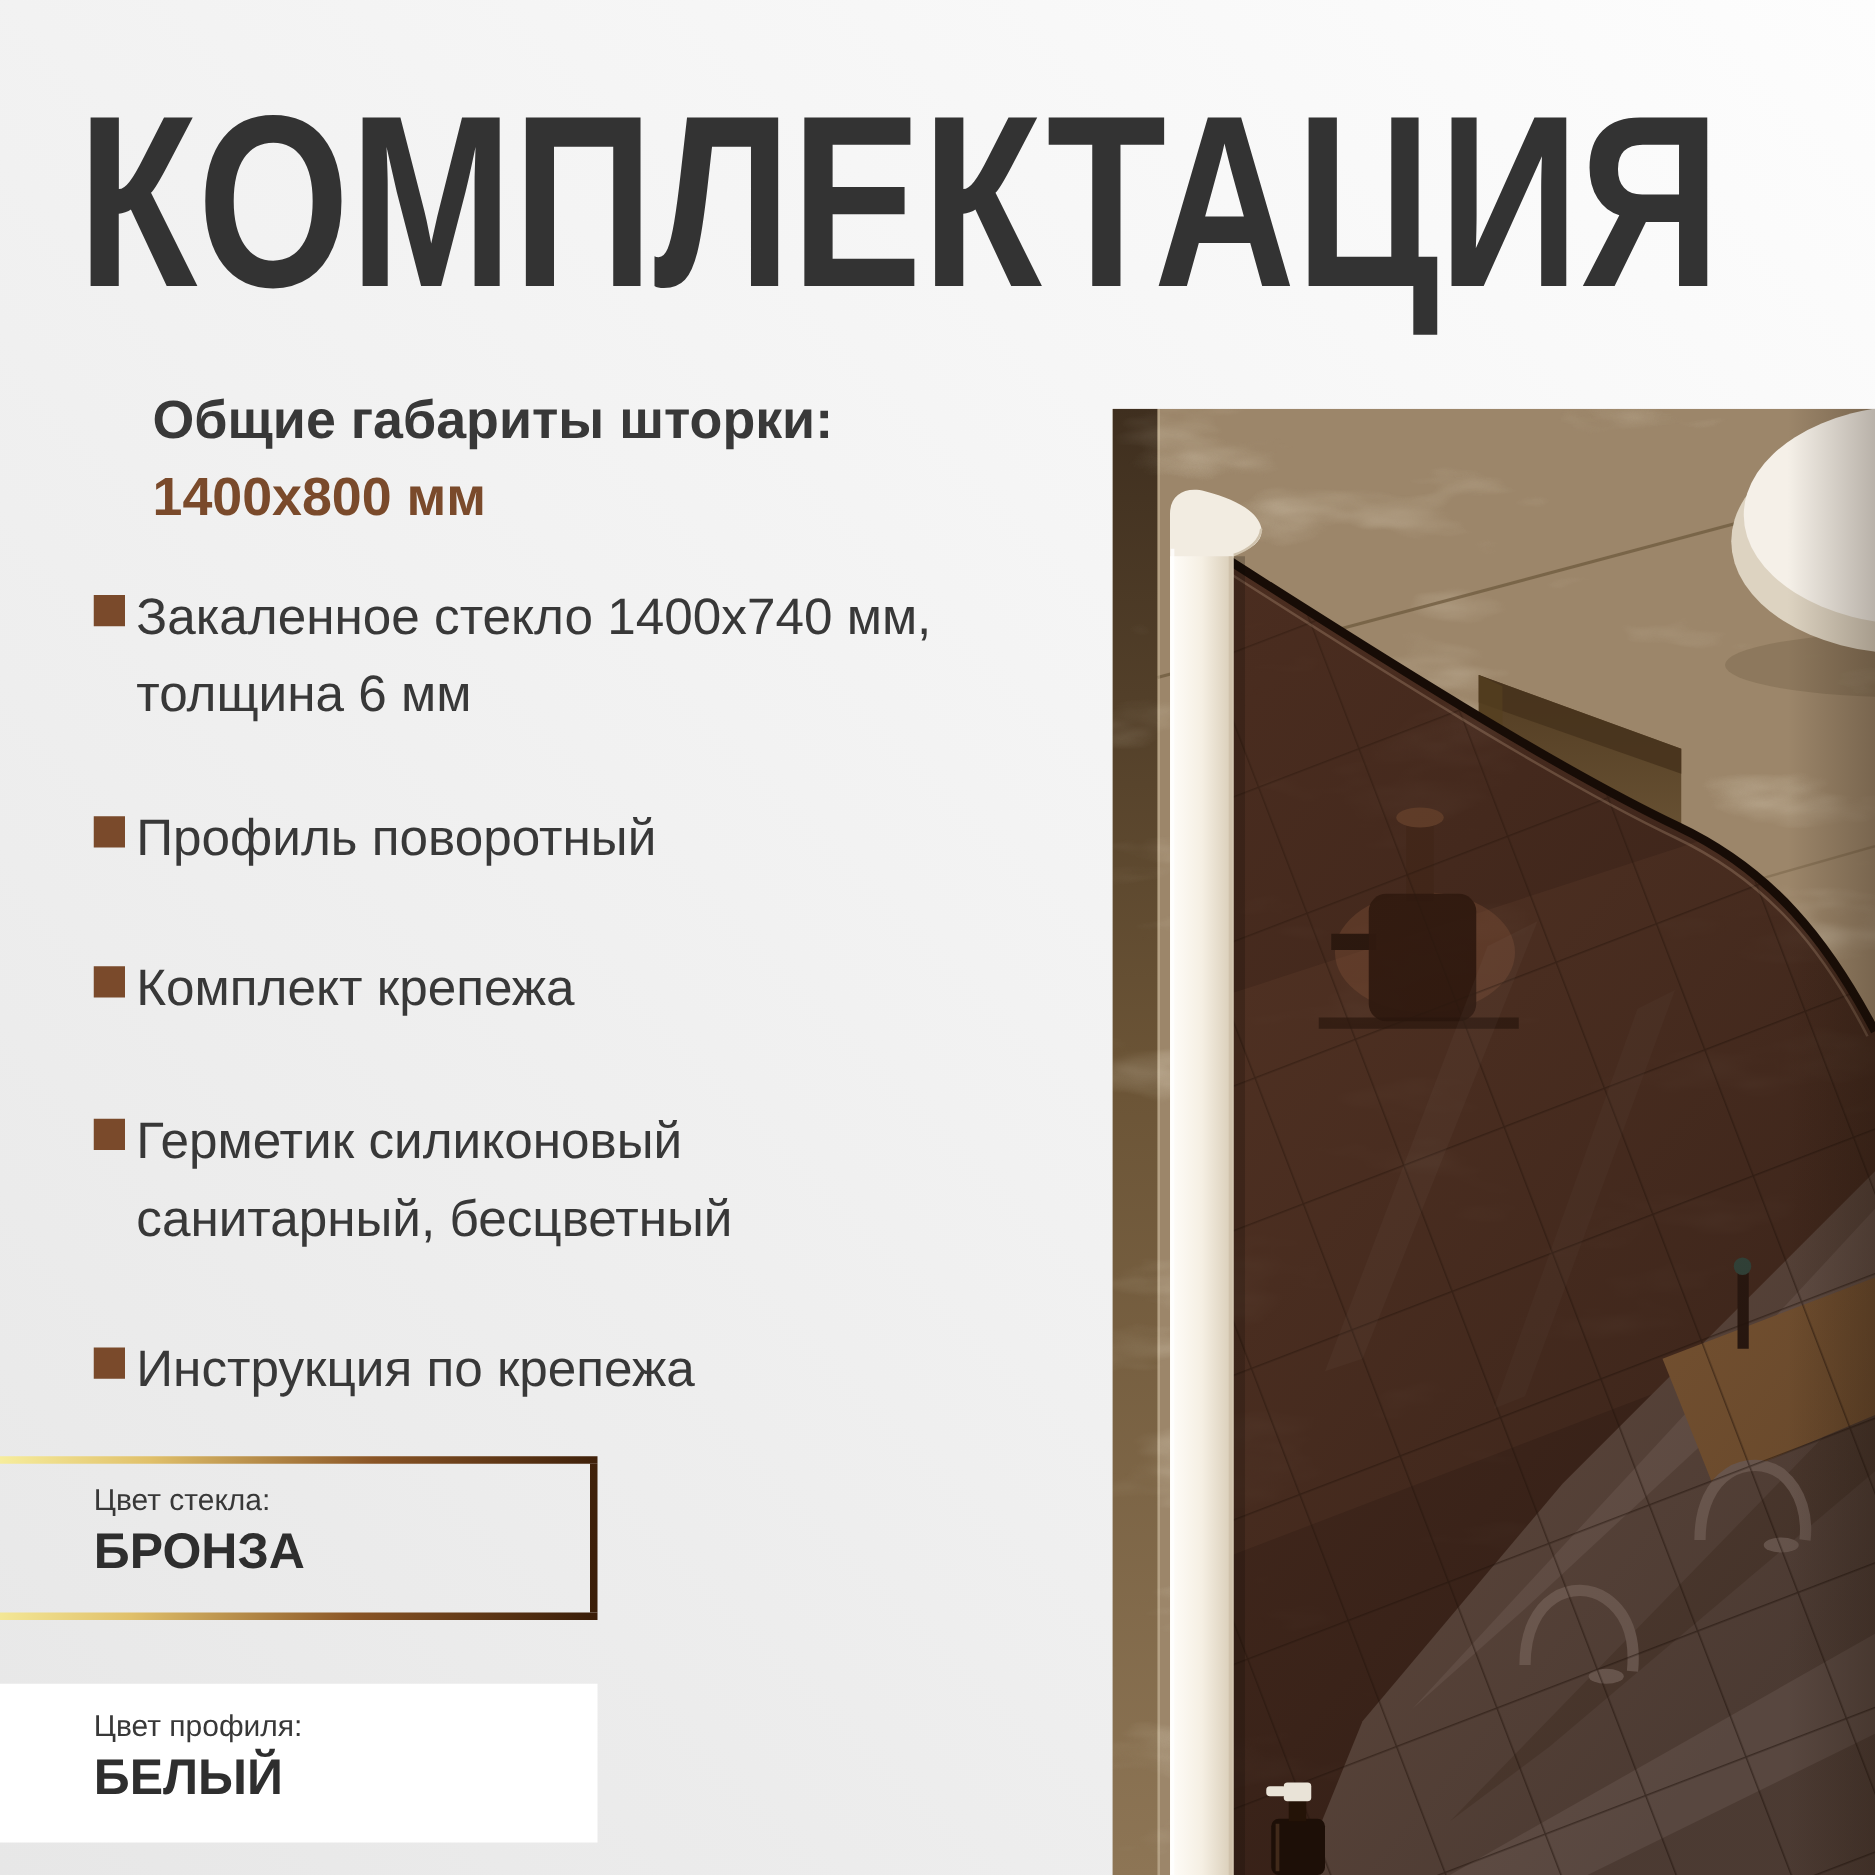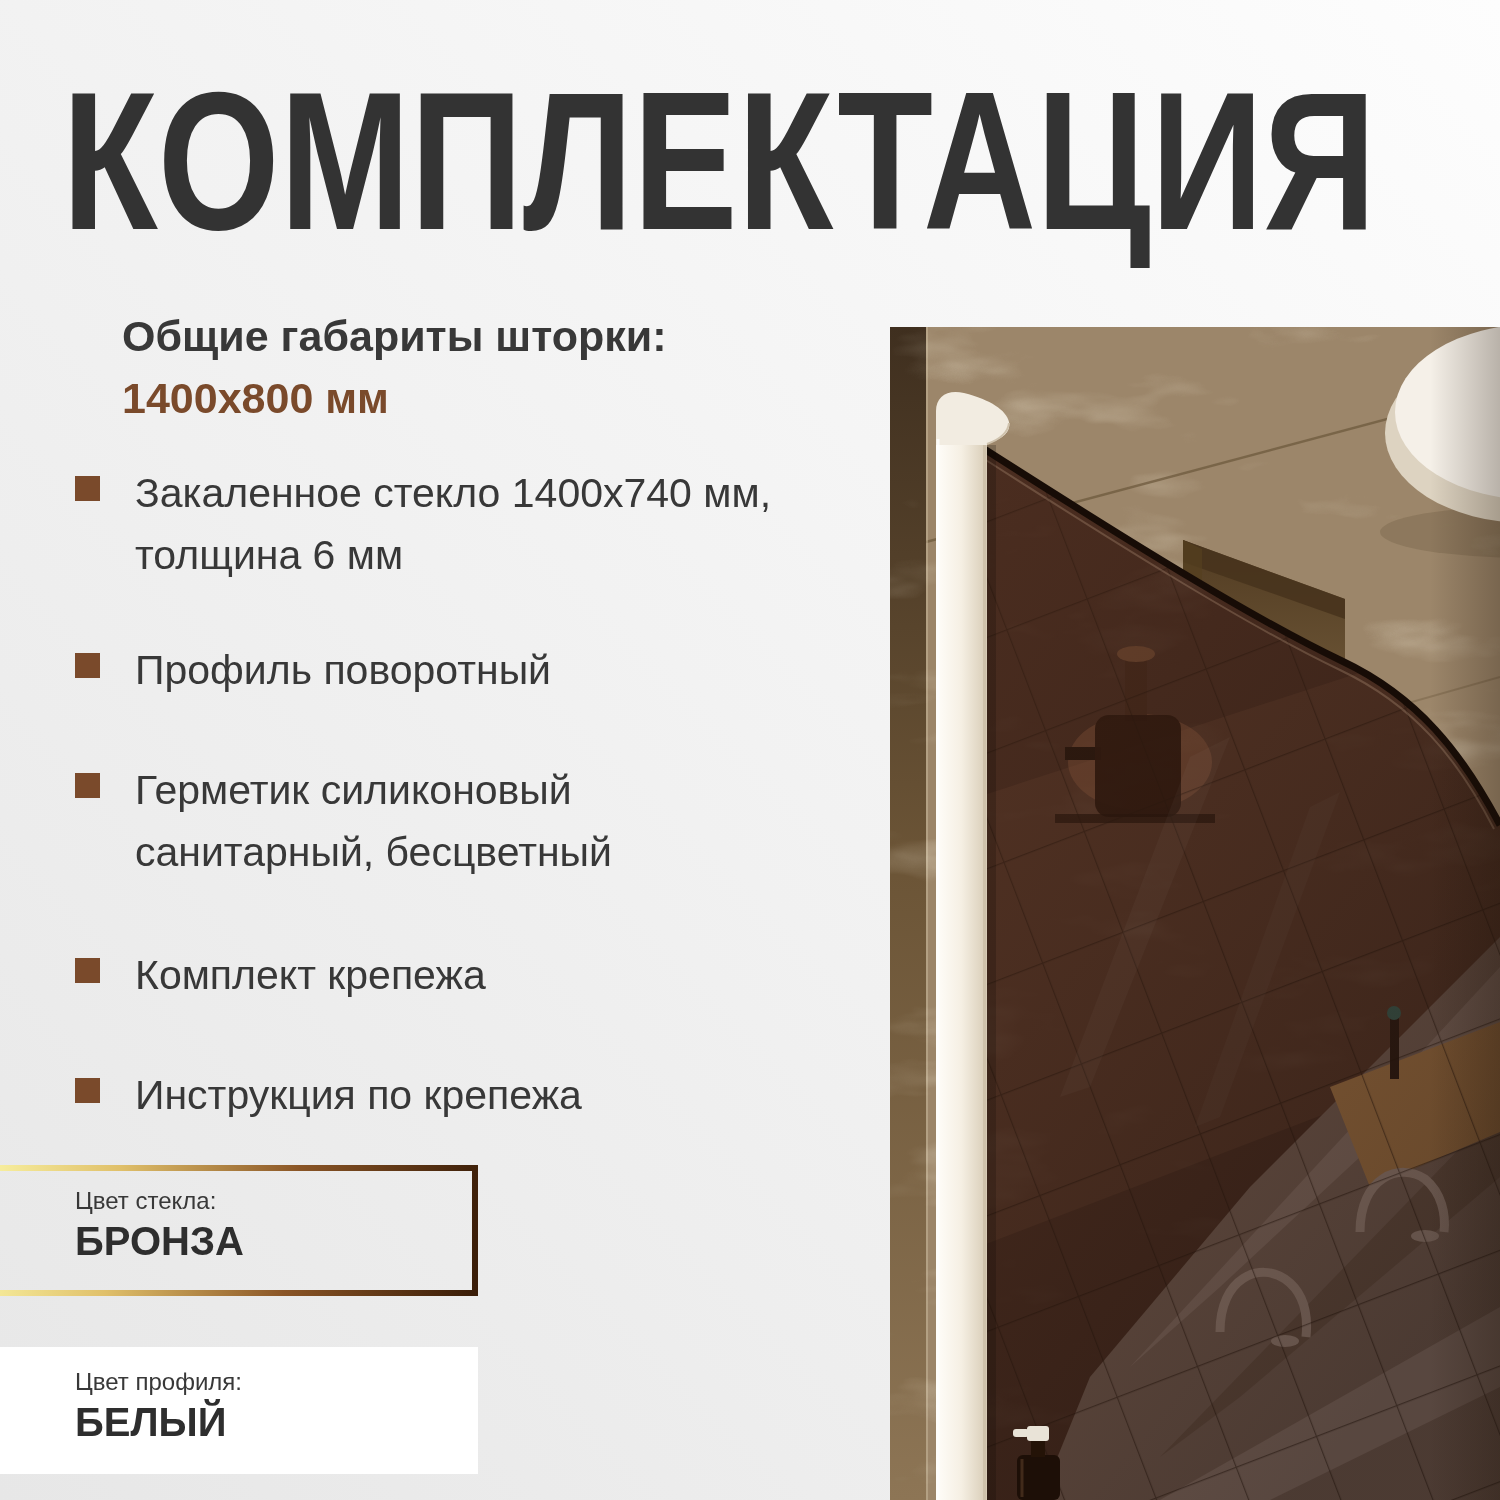--- a/index.html
+++ b/index.html
@@ -43,21 +43,21 @@
 
   .features {
     position: absolute;
     left: 75px;
     top: 462px;
     width: 780px;
     margin: 0;
     padding: 0;
     list-style: none;
   }
-  .feature { display: flex; gap: 35px; }
+  .feature { display: flex; gap: 9px; }
   .feature:nth-child(2) { margin-top: 52px; text-align: center; }
   .feature:nth-child(3) { margin-top: 58px; }
   .feature:nth-child(4) { margin-top: 60px; }
   .feature:nth-child(5) { margin-top: 58px; }
   .bullet {
     flex: none;
     width: 25px;
     height: 25px;
     margin-top: 14px;
     background: var(--accent, #7a4a2b);
@@ -127,26 +127,26 @@
       <span class="bullet"></span>
       <span class="feature-text">Закаленное стекло 1400х740 мм,
 толщина 6 мм</span>
     </li>
     <li class="feature">
       <span class="bullet"></span>
       <span class="feature-text">Профиль поворотный</span>
     </li>
     <li class="feature">
       <span class="bullet"></span>
+      <span class="feature-text">Комплект крепежа</span>
+    </li>
+    <li class="feature">
+      <span class="bullet"></span>
       <span class="feature-text">Герметик силиконовый
 санитарный, бесцветный</span>
-    </li>
-    <li class="feature">
-      <span class="bullet"></span>
-      <span class="feature-text">Комплект крепежа</span>
     </li>
     <li class="feature">
       <span class="bullet"></span>
       <span class="feature-text">Инструкция по крепежа</span>
     </li>
   </ul>
 
   <div class="color-box glass-box">
     <div class="label">Цвет стекла:</div>
     <div class="value">БРОНЗА</div>

